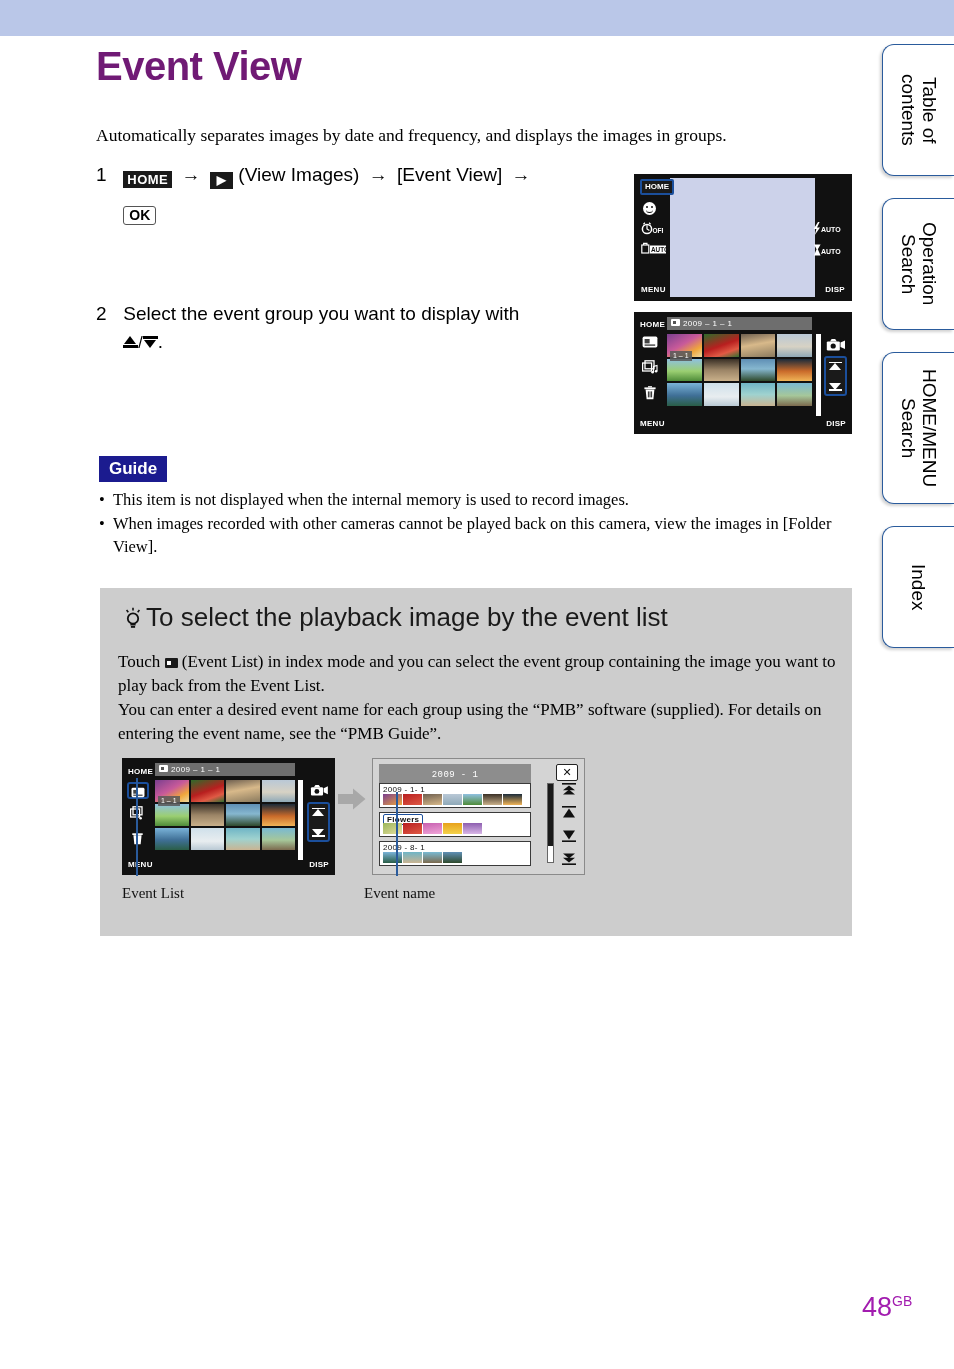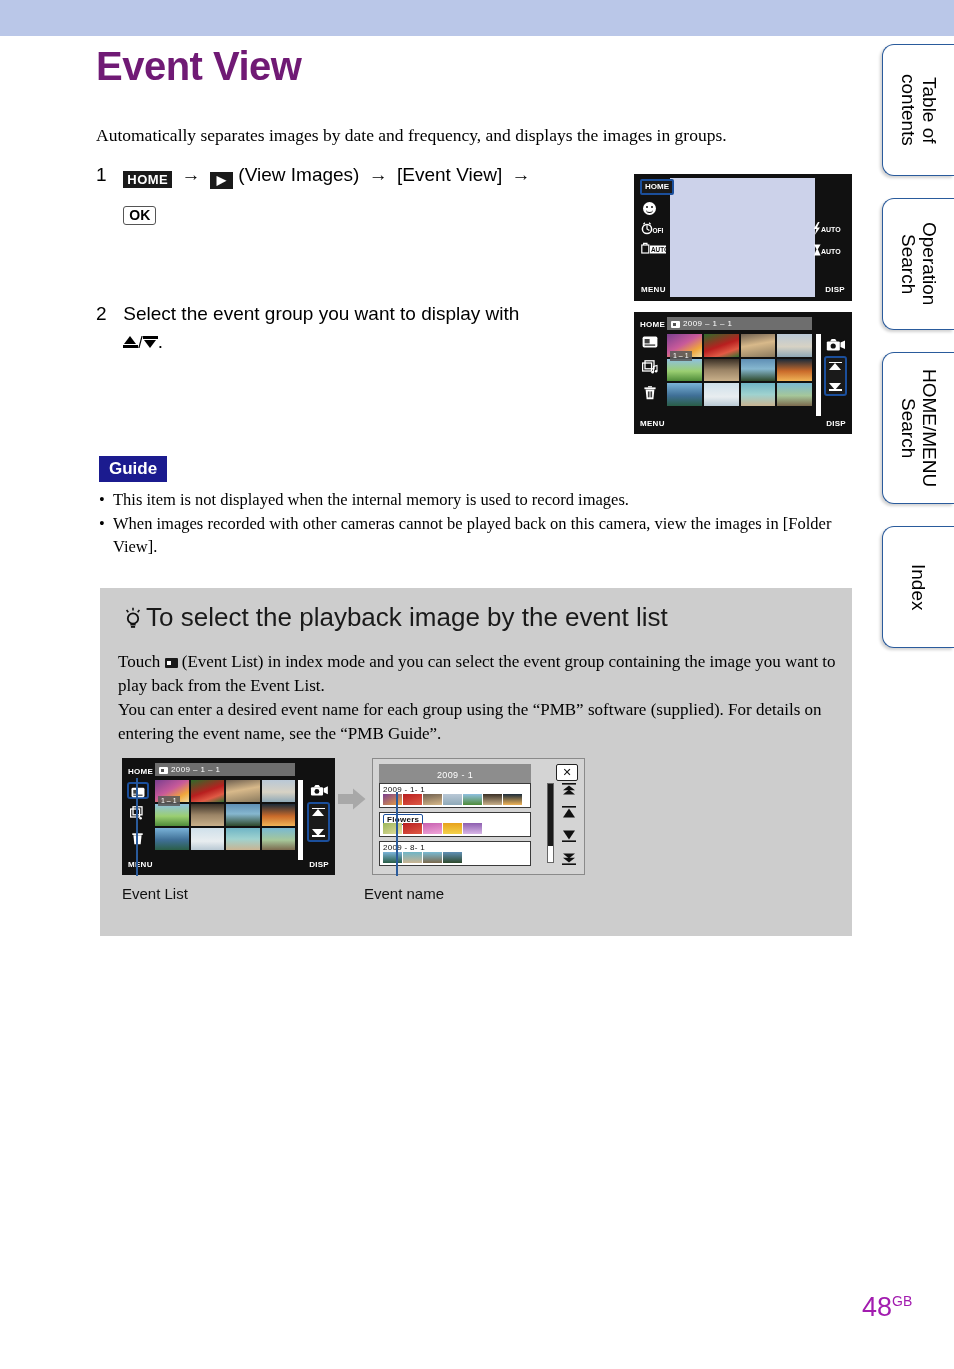--- a/index.html
+++ b/index.html
@@ -144,21 +144,21 @@
   .thumbs {
     position:absolute; display:grid; grid-template-columns:repeat(4, 1fr);
     grid-template-rows:repeat(3, 1fr); gap:2px;
   }
   .th { width:100%; height:100%; }
 
   .gallery-title {
     position:absolute; background:#6e6e6e; color:#fff;
     font-family:"Liberation Sans", sans-serif; font-size:8px;
     padding:2px 4px; line-height:9px; letter-spacing:0.4px;
-    display:flex; align-items:flex-end; gap:3px;
+    display:flex; align-items:flex-start; gap:3px;
   }
   .mini-card {
     display:inline-block; width:9px; height:7px; background:#fff;
     border-radius:1px; position:relative;
   }
   .mini-card::after {
     content:""; position:absolute; left:1.5px; top:2px; width:3px; height:3px; background:#555;
   }
   .badge-11 {
     position:absolute; background:rgba(90,90,90,0.88); color:#fff;
@@ -221,21 +221,21 @@
 
   
   .illu-left { position:absolute; left:22px; top:170px; width:213px; height:117px; background:#111; }
   .illu-right { position:absolute; left:272px; top:170px; width:213px; height:117px; background:#fff; border:1px solid #8a8a8a; box-sizing:border-box; }
   .big-arrow { position:absolute; left:238px; top:200px; width:28px; height:22px; }
 
   .evt-list-panel { position:absolute; inset:0; background:#d4d4d4; }
   .evt-head {
     position:absolute; left:6px; top:5px; width:152px; height:21px;
     background:#8d8d8d; color:#fff;
-    font-family:Liberation Sans, sans-serif; font-size:9px;
+    font-family:Liberation Mono, monospace; font-size:9px;
     display:flex; align-items:center; justify-content:center; letter-spacing:0.4px;
   }
   .close-btn {
     position:absolute; right:6px; top:5px; width:20px; height:15px;
     background:#fff; border:1.3px solid #222; border-radius:2px;
     display:flex; align-items:center; justify-content:center;
     font-family:"Liberation Sans", sans-serif; font-size:11px; color:#111; line-height:11px;
   }
   .evt-row {
     position:absolute; left:6px; width:152px; height:25px;
@@ -250,21 +250,21 @@
     background:#fff; border:1.8px solid #1b4f9c; border-radius:2px;
     font-weight:bold; padding:0 3px;
   }
   .evt-strip { position:absolute; left:3px; bottom:2px; display:flex; gap:1px; }
   .evt-strip .th { width:19px; height:11px; }
   .evt-scroll { position:absolute; right:30px; top:24px; width:7px; height:80px; background:#fff; border:1px solid #666; box-sizing:border-box; }
   .evt-scroll-thumb { position:absolute; left:0; top:0; width:100%; height:62px; background:#1a1a1a; }
   .evt-nav { position:absolute; right:5px; top:24px; width:20px; height:82px; display:flex; flex-direction:column; justify-content:space-between; align-items:center; }
 
   .caption {
-    position:absolute; font-family:Liberation Sans, sans-serif;
+    position:absolute; font-family:Liberation Serif, serif;
     font-size:15px; color:#111;
   }
   .leader { position:absolute; background:#2a5b9c; width:1.6px; }
 
   
   .pageno {
     position:absolute; left:862px; top:1292px;
     font-family:"Liberation Sans", sans-serif; font-size:27px; color:#a21caf;
   }
   .pageno sup { font-size:14px; }

